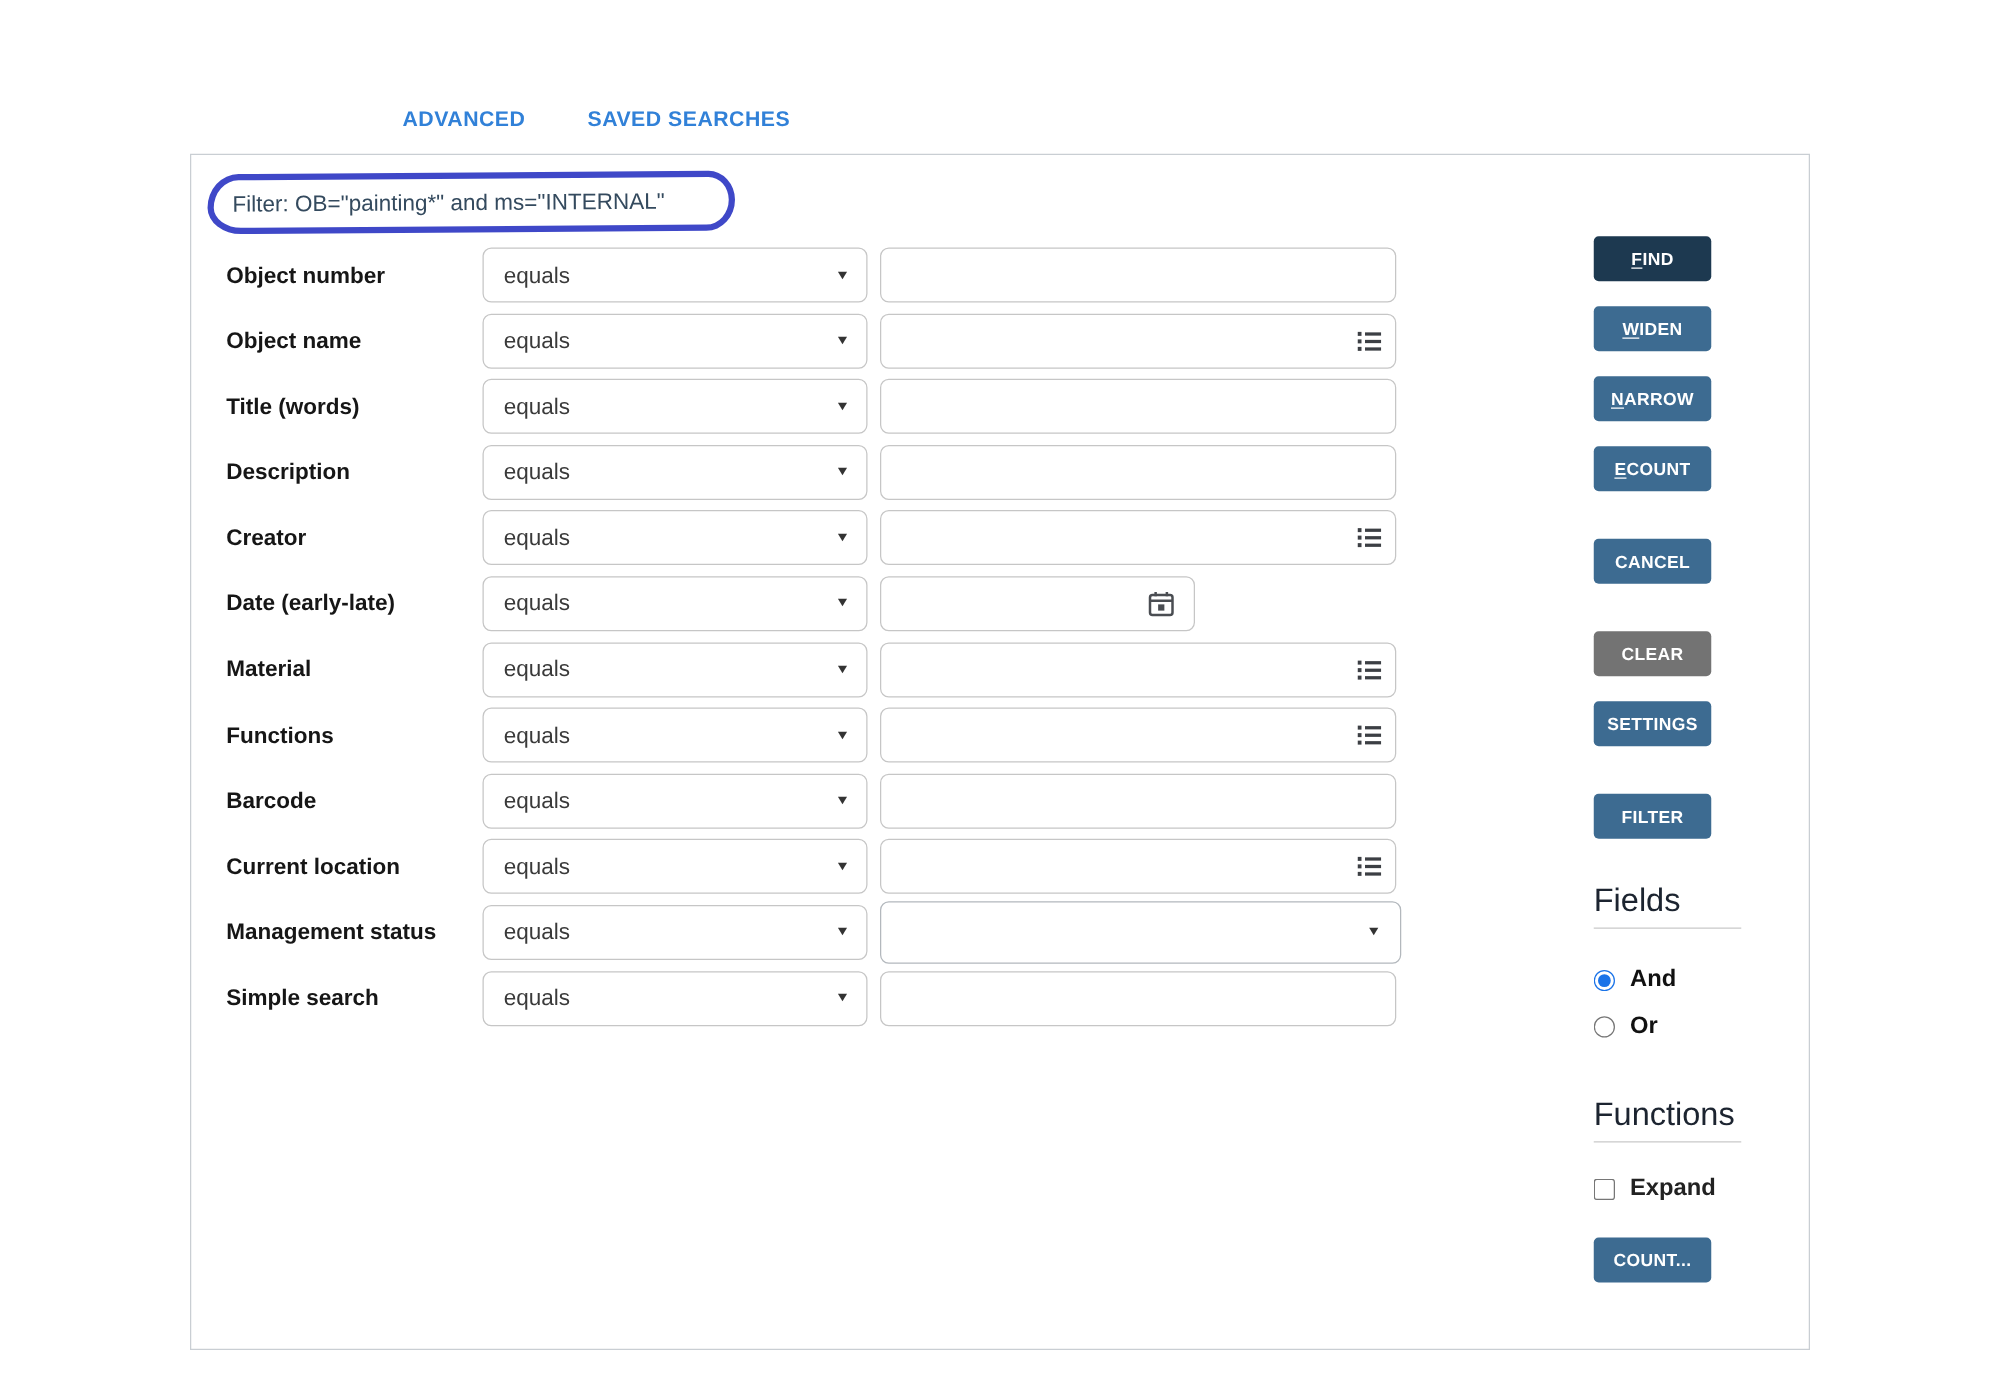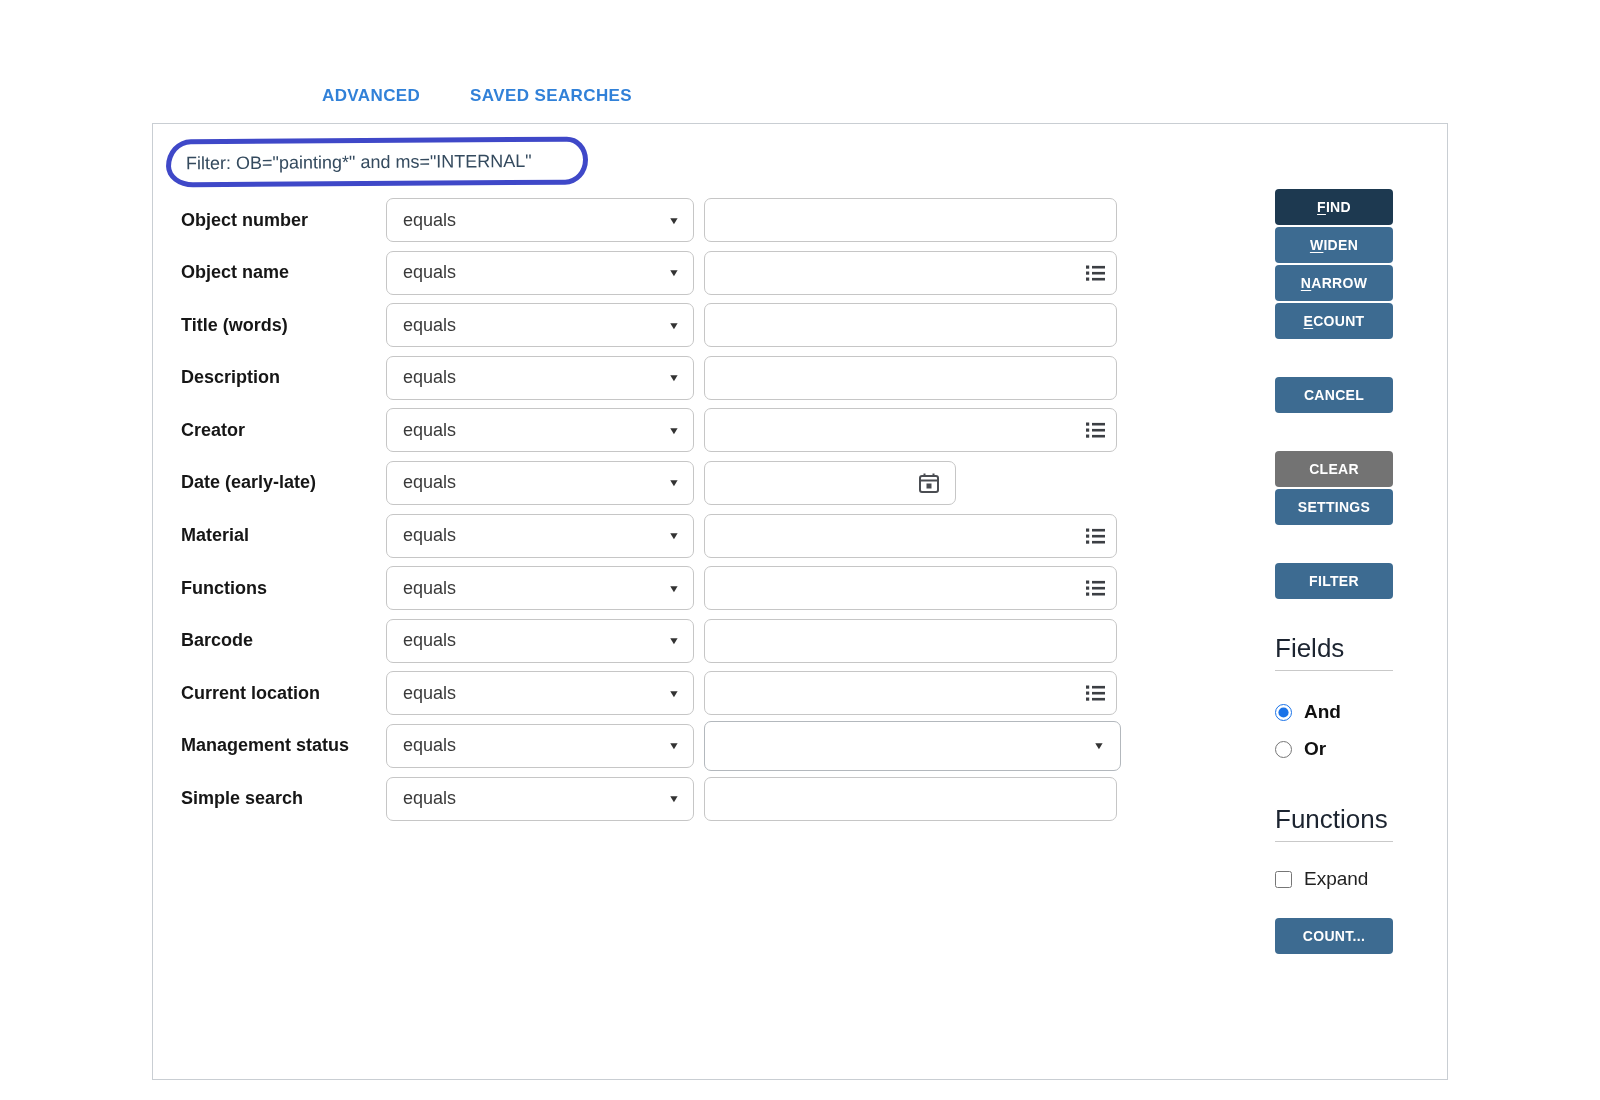--- a/index.html
+++ b/index.html
@@ -82,38 +82,38 @@
   .value-select {
     display:none; position:absolute; left:0; top:-3px; width:417px; height:50px;
     border:1px solid #b3b8bd; border-radius:7px; background:#fff; cursor:pointer;
     align-items:center; justify-content:flex-end; padding-right:16px;
   }
   .row[data-vtype="select"] .value-select { display:flex; }
 
   
   .side { position:absolute; left:1122px; top:65px; width:118px; }
   .btn {
-    width:118px; height:36px; border:none; border-radius:4px; cursor:pointer;
+    width:94px; height:36px; border:none; border-radius:4px; cursor:pointer;
     background:#3d6b91; color:#fff; font-size:14px; font-weight:bold; letter-spacing:.3px;
     font-family:"Liberation Sans", sans-serif; display:flex; align-items:center; justify-content:center;
   }
   .btn .ul { text-decoration:underline; text-underline-offset:2px; }
   .btn.primary { background:#1d3950; }
   .btn.disabled { background:#737373; cursor:default; }
-  .mt10 { margin-top:2px; } .mt38 { margin-top:38px; } .mt42 { margin-top:28px; }
+  .mt10 { margin-top:20px; } .mt38 { margin-top:38px; } .mt42 { margin-top:28px; }
   .section-head { margin-top:34px; }
   .section-title { font-size:26px; color:#1c2430; font-weight:400; }
   .section-divider { margin-top:6px; width:118px; border:none; border-top:1px solid #c9c9c9; }
   .choice { display:flex; align-items:center; gap:12px; cursor:pointer; }
   .choice.and { margin-top:30px; }
   .choice.or  { margin-top:15px; }
   .choice.expand { margin-top:26px; }
   .choice input { width:17px; height:17px; accent-color:#1a73e8; cursor:pointer; }
   .choice .lbl { font-size:19px; color:#111; font-weight:bold; }
-  .choice.expand .lbl { font-weight:400; color:#222; }
+  .choice.expand .lbl { font-weight:700; color:#222; }
 
   svg { display:block; }
 </style>
 </head>
 <body>
 
 <div class="page">
 
 
   <div class="tab link adv">ADVANCED</div>

